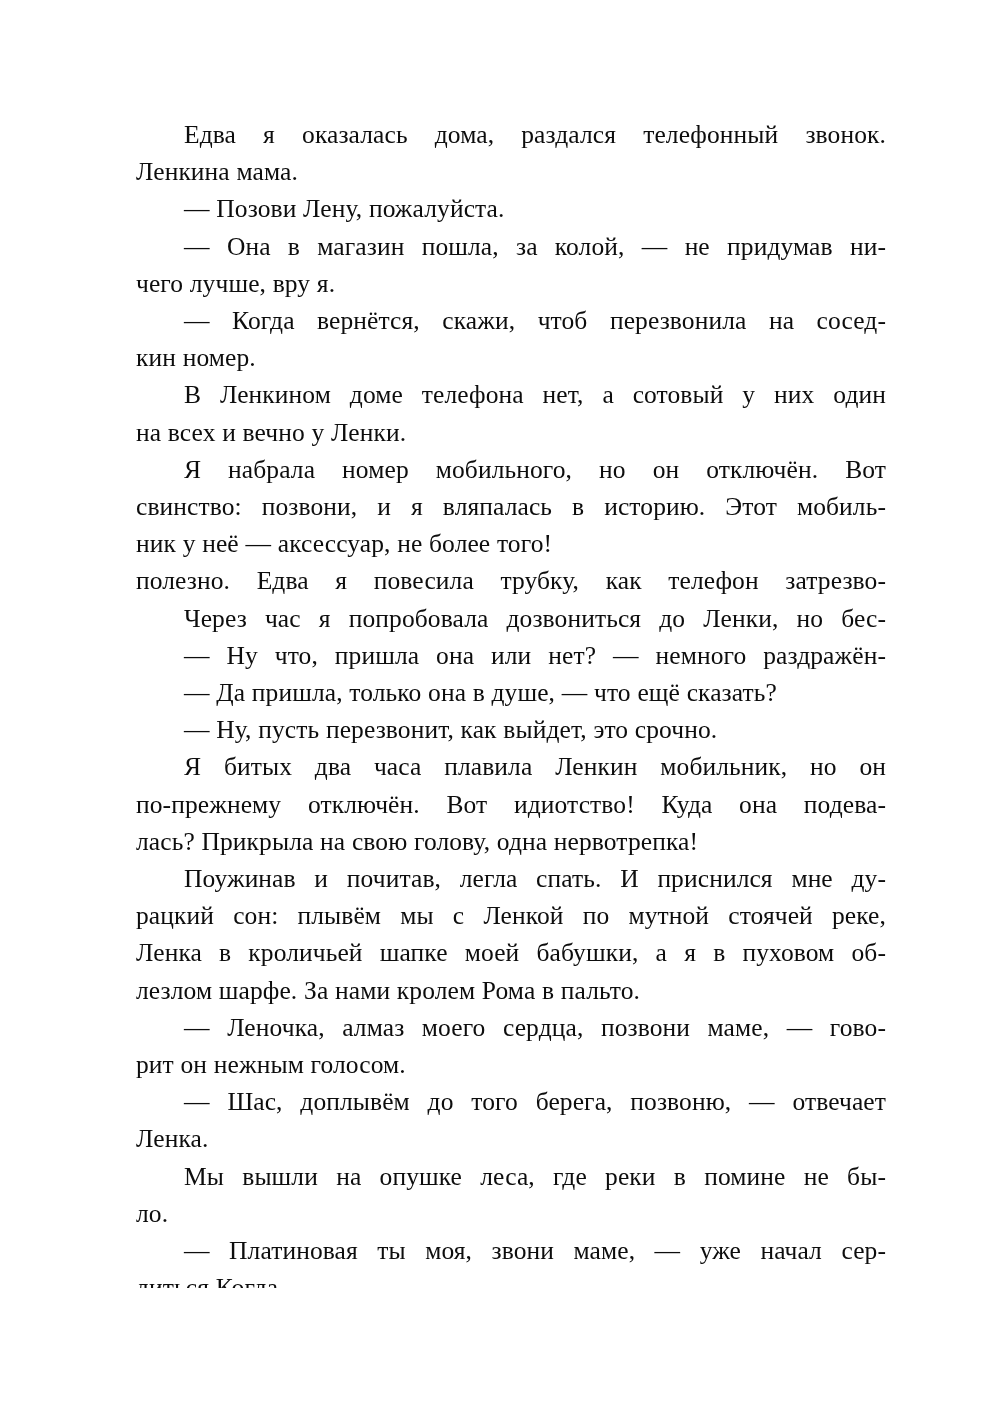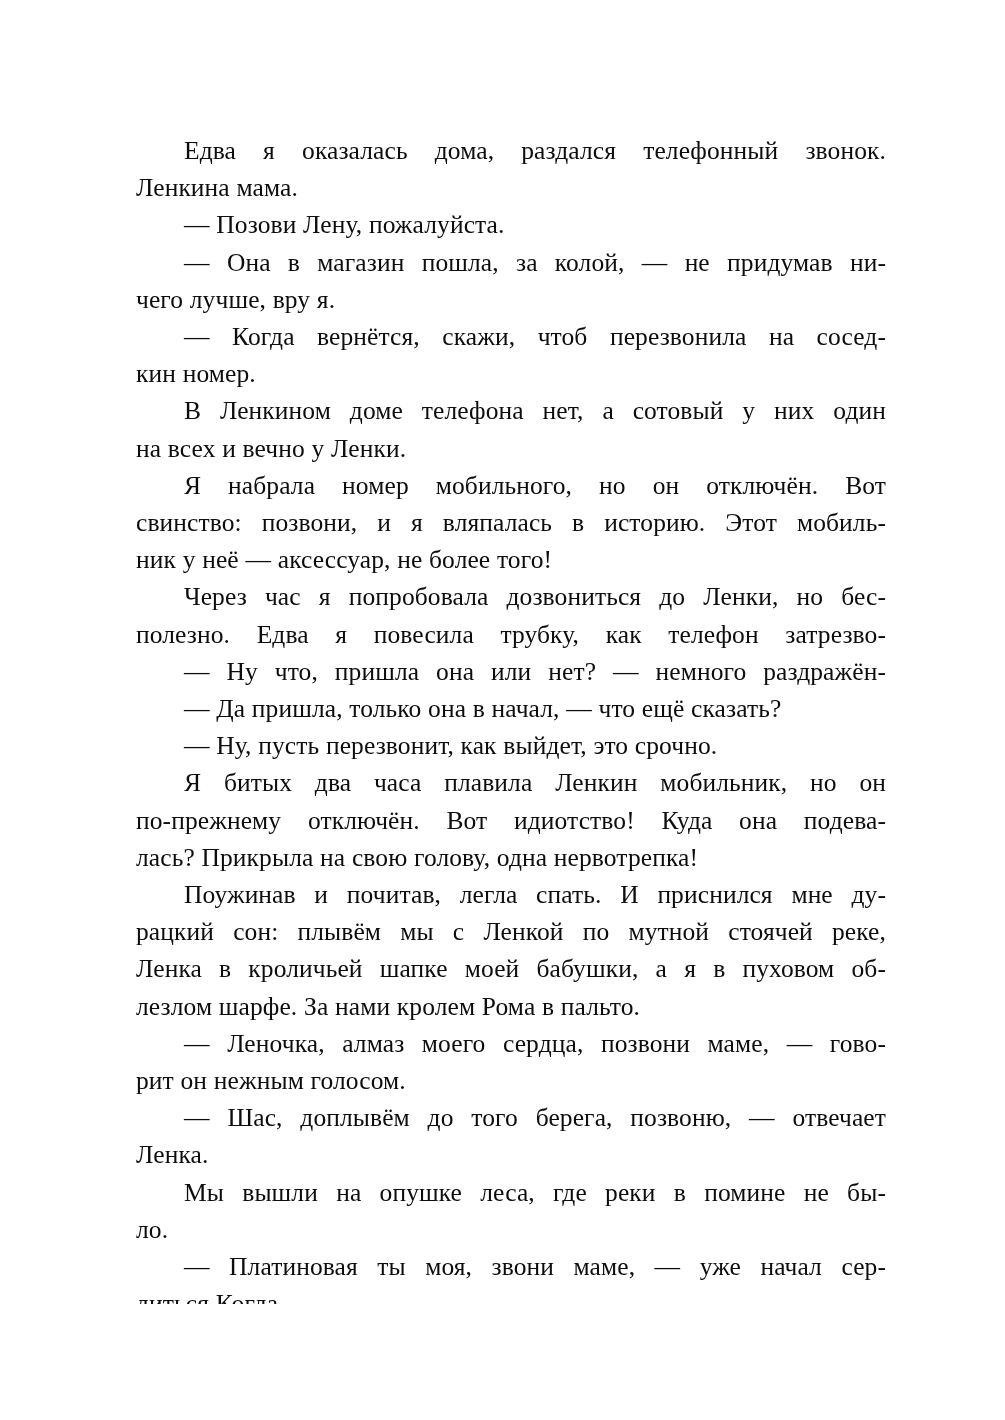--- a/index.html
+++ b/index.html
@@ -5,21 +5,21 @@
   html, body {
     margin: 0;
     padding: 0;
     background: #ffffff;
   }
 
   .page {
     position: relative;
     width: 1005px;
     height: 1288px;
-    margin: 16px auto;
+    margin: 0 auto;
     background: #ffffff;
     overflow: hidden;
     font-family: "Liberation Serif", "DejaVu Serif", serif;
     color: #0d0d0d;
   }
 
   .text-column {
     position: absolute;
     left: 136px;
     top: 116px;
@@ -89,28 +89,28 @@
       <p class="para">
         <span class="line indent">В Ленкином доме телефона нет, а сотовый у них один</span>
         <span class="line last">на всех и вечно у Ленки.</span>
       </p>
       <p class="para">
         <span class="line indent">Я набрала номер мобильного, но он отключён. Вот</span>
         <span class="line">свинство: позвони, и я вляпалась в историю. Этот мобиль-</span>
         <span class="line last">ник у неё — аксессуар, не более того!</span>
       </p>
       <p class="para">
+        <span class="line">полезно. Едва я повесила трубку, как телефон затрезво-</span>
         <span class="line indent">Через час я попробовала дозвониться до Ленки, но бес-</span>
-        <span class="line">полезно. Едва я повесила трубку, как телефон затрезво-</span>
       </p>
       <p class="para">
         <span class="line indent">— Ну что, пришла она или нет? — немного раздражён-</span>
       </p>
       <p class="para">
-        <span class="line last indent">— Да пришла, только она в начал, — что ещё сказать?</span>
+        <span class="line last indent">— Да пришла, только она в душе, — что ещё сказать?</span>
       </p>
       <p class="para">
         <span class="line last indent">— Ну, пусть перезвонит, как выйдет, это срочно.</span>
       </p>
       <p class="para">
         <span class="line indent">Я битых два часа плавила Ленкин мобильник, но он</span>
         <span class="line">по-прежнему отключён. Вот идиотство! Куда она подева-</span>
         <span class="line last">лась? Прикрыла на свою голову, одна нервотрепка!</span>
       </p>
       <p class="para">

